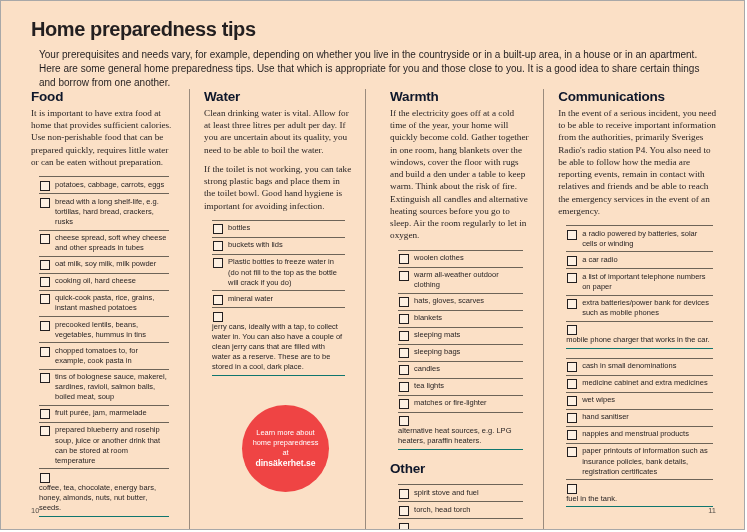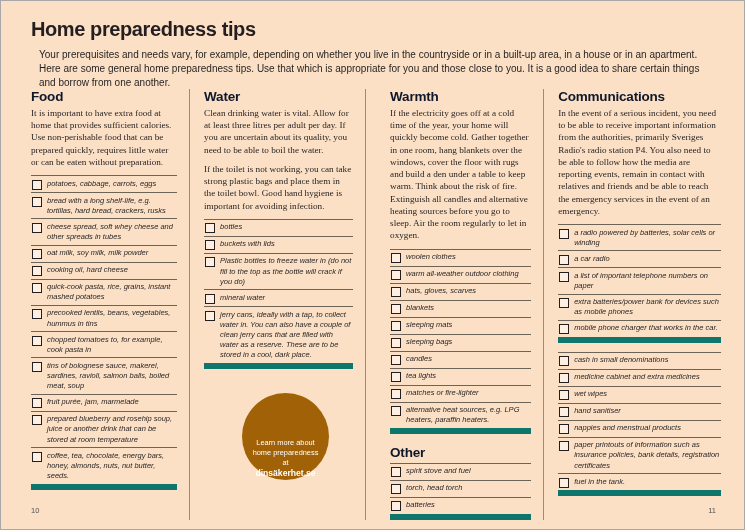--- a/index.html
+++ b/index.html
@@ -73,33 +73,33 @@
     font-family: "Liberation Serif", serif;
     font-size: 9.2px;
     color: #231f20;
     line-height: 1.33;
     margin: 0 0 7px 0;
   }
   .intro:last-of-type { margin-bottom: 7px; }
 
   .checklist {
     list-style: none;
-    margin: 0;
+    margin: 8px;
     padding: 0;
-    font-style: italic;
   }
   .checklist.gap-top { margin-top: 9px; }
   .check-item {
     display: flex;
     align-items: flex-start;
     border-top: 1px solid #6d6458;
     padding: 2.5px 0 2.5px 0;
   }
   .check-item:last-child {
-    border-bottom: 6px solid #0f766e;
+    border-bottom: 1px solid #0f766e;
+    flex-direction: column;
   }
   .cbox {
     flex: 0 0 auto;
     width: 8px;
     height: 8px;
     border: 1.2px solid #231f20;
     background: #fdf0e2;
     margin: 1px 5px 0 1px;
   }
   .citem-label {
@@ -107,28 +107,28 @@
     font-size: 7.5px;
     line-height: 1.35;
     color: #231f20;
   }
   .other-head {
     margin-top: 11px;
   }
   .badge {
     position: absolute;
     left: 241px;
-    top: 392px;
+    top: 404px;
     width: 87px;
     height: 87px;
     border-radius: 50%;
-    background: #a16207;
+    background: #ef4444;
     color: #ffffff;
     display: flex;
-    align-items: flex-end;
+    align-items: center;
     justify-content: center;
     text-align: center;
     font-family: "Liberation Sans", sans-serif;
     font-size: 7.4px;
     line-height: 1.35;
   }
   .badge .site {
     font-weight: bold;
     font-size: 8.6px;
   }

